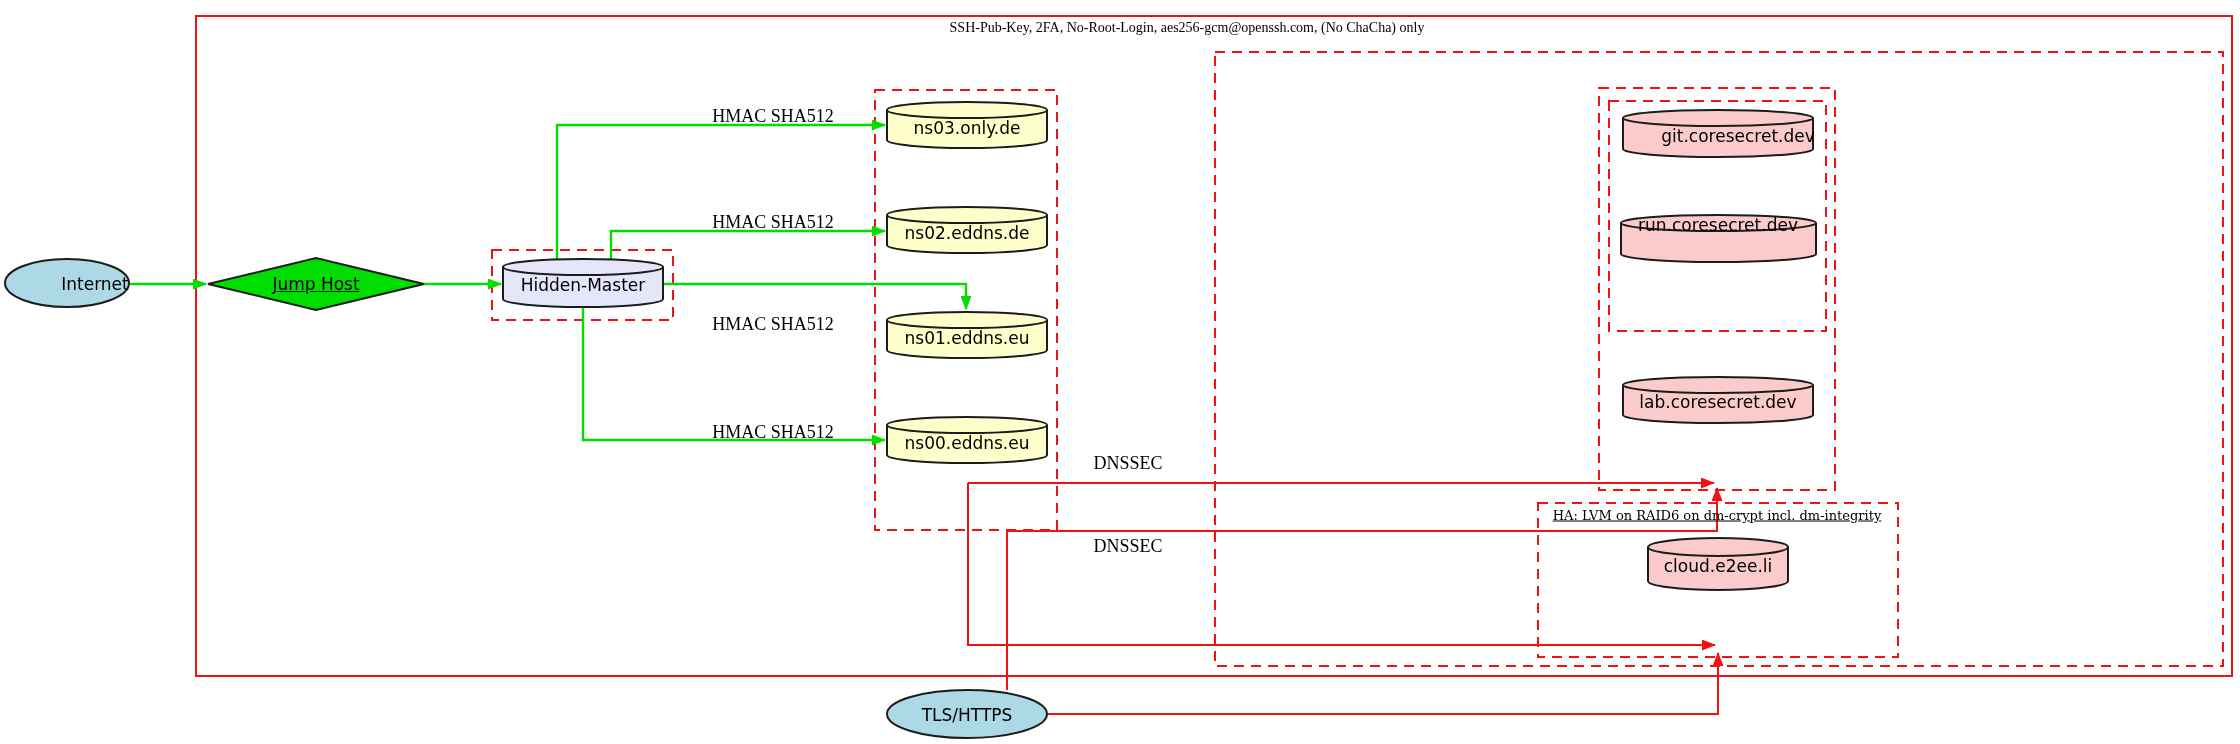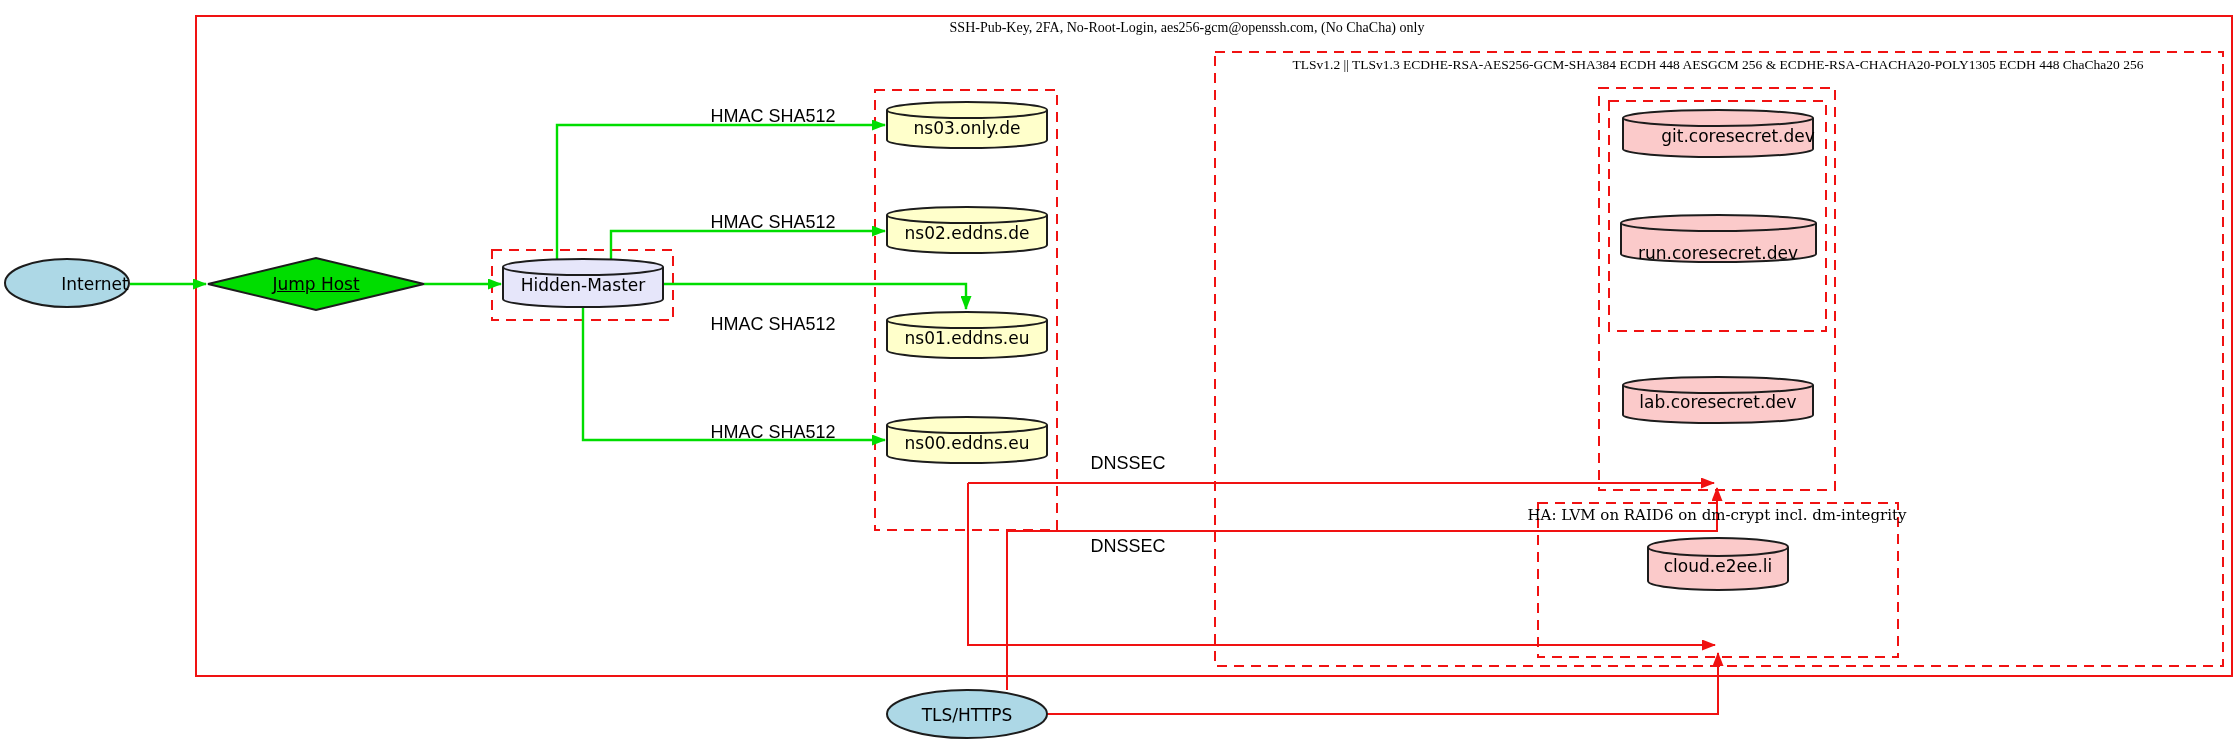--- a/index.html
+++ b/index.html
@@ -20,23 +20,23 @@
   .fill-green{fill:var(--green);}
   .fill-yellow{fill:var(--lightyellow);}
   .fill-lavender{fill:var(--lavender);}
   .fill-pink{fill:var(--pink);}
   .lid{fill:none;stroke:var(--ink);stroke-width:2;}
   .mk-green{fill:var(--green);}
   .mk-red{fill:var(--red);}
   
   .lbl{position:absolute;transform:translate(-50%,-50%);white-space:nowrap;color:#000;}
   .node-lbl{font-family:"DejaVu Sans", sans-serif;font-size:17px;}
-  .edge-lbl{font-family:Liberation Sans, sans-serif;font-size:18px;}
+  .edge-lbl{font-family:Liberation Serif, serif;font-size:18px;}
   .cluster-lbl{font-family:"Liberation Serif", serif;font-size:14px;}
-  .cluster-lbl.slab{font-family:"DejaVu Serif", serif;font-size:15px;}
+  .cluster-lbl.slab{font-family:"DejaVu Serif", serif;font-size:13px;text-decoration:underline;}
   .tls-lbl{font-size:13.5px;}
 </style>
 </head>
 <body>
 
 <div class="stage">
 
   <svg width="2240" height="744" viewBox="0 0 2240 744">
     <defs>
       <marker id="arrow-green" markerUnits="userSpaceOnUse" markerWidth="14" markerHeight="11" refX="13" refY="5.5" orient="auto">
@@ -106,36 +106,35 @@
     </g>
     <g>
       <path class="shape fill-pink" d="M1648,547 A70,9 0 0 1 1788,547 L1788,581 A70,9 0 0 1 1648,581 Z"></path>
       <path class="lid" d="M1648,547 A70,9 0 0 0 1788,547"></path>
     </g>
 
     <ellipse class="shape fill-blue" cx="967" cy="714" rx="80" ry="24"></ellipse>
   </svg>
 
   <div class="lbl cluster-lbl" style="left:1187px;top:28px;">SSH-Pub-Key, 2FA, No-Root-Login, aes256-gcm@openssh.com, (No ChaCha) only</div>
-  <div class="lbl cluster-lbl tls-lbl" style="left:1718px;top:65px;">TLSv1.2 || TLSv1.3 ECDHE-RSA-AES256-GCM-SHA384 ECDH 448 AESGCM 256 &amp; ECDHE-RSA-CHACHA20-POLY1305 ECDH 448 ChaCha20 256</div>
   <div class="lbl cluster-lbl slab" style="left:1717px;top:515px;">HA: LVM on RAID6 on dm-crypt incl. dm-integrity</div>
 
   <div class="lbl edge-lbl" style="left:773px;top:116px;">HMAC SHA512</div>
   <div class="lbl edge-lbl" style="left:773px;top:222px;">HMAC SHA512</div>
   <div class="lbl edge-lbl" style="left:773px;top:324px;">HMAC SHA512</div>
   <div class="lbl edge-lbl" style="left:773px;top:432px;">HMAC SHA512</div>
   <div class="lbl edge-lbl" style="left:1128px;top:463px;">DNSSEC</div>
   <div class="lbl edge-lbl" style="left:1128px;top:546px;">DNSSEC</div>
 
   <div class="lbl node-lbl" style="left:67px;top:284px;margin-left:28px;">Internet</div>
   <div class="lbl node-lbl" style="left:316px;top:284px;text-decoration:underline;">Jump Host</div>
   <div class="lbl node-lbl" style="left:583px;top:285px;">Hidden-Master</div>
   <div class="lbl node-lbl" style="left:967px;top:128px;">ns03.only.de</div>
   <div class="lbl node-lbl" style="left:967px;top:233px;">ns02.eddns.de</div>
   <div class="lbl node-lbl" style="left:967px;top:338px;">ns01.eddns.eu</div>
   <div class="lbl node-lbl" style="left:967px;top:443px;">ns00.eddns.eu</div>
   <div class="lbl node-lbl" style="left:1718px;top:136px;margin-left:20px;">git.coresecret.dev</div>
-  <div class="lbl node-lbl" style="left:1718px;top:253px;text-align:right;">run.coresecret.dev</div>
+  <div class="lbl node-lbl" style="left:1718px;top:225px;text-align:right;">run.coresecret.dev</div>
   <div class="lbl node-lbl" style="left:1718px;top:402px;">lab.coresecret.dev</div>
   <div class="lbl node-lbl" style="left:1718px;top:566px;">cloud.e2ee.li</div>
   <div class="lbl node-lbl" style="left:967px;top:715px;">TLS/HTTPS</div>
 
 </div>
 
 </body></html>

